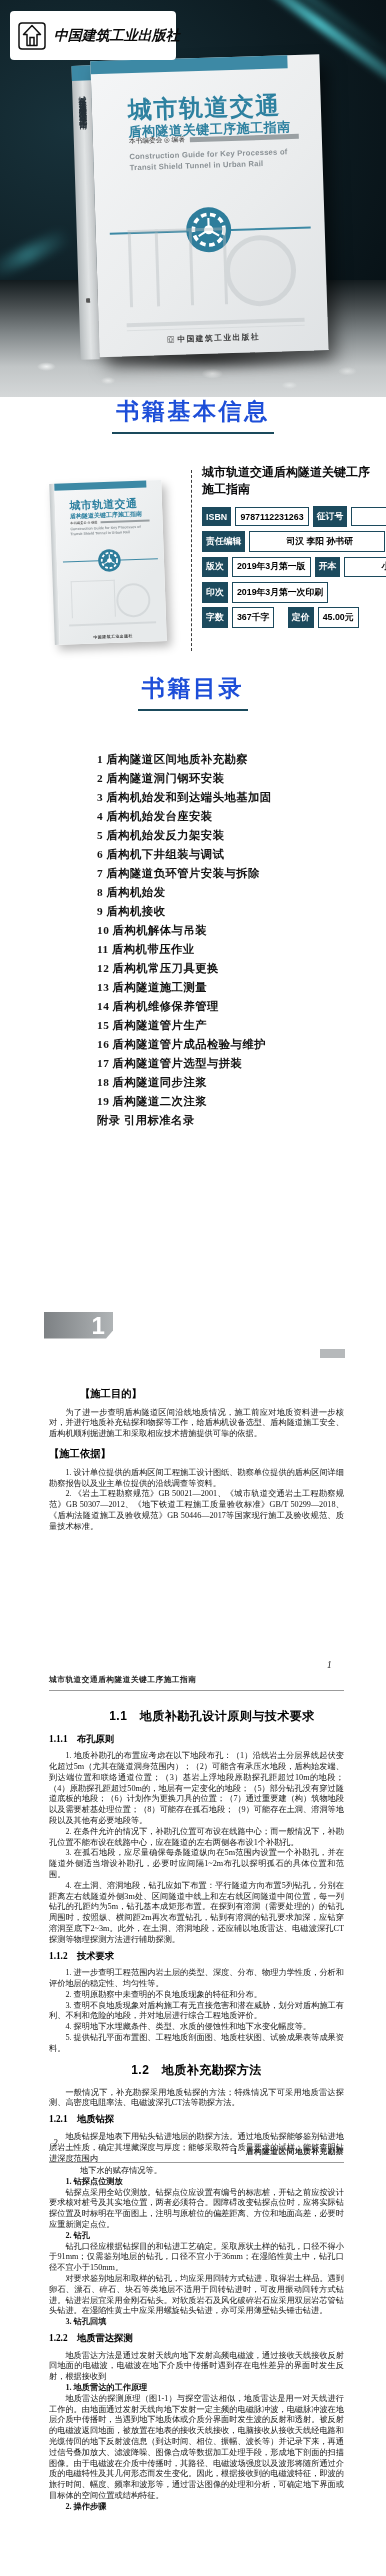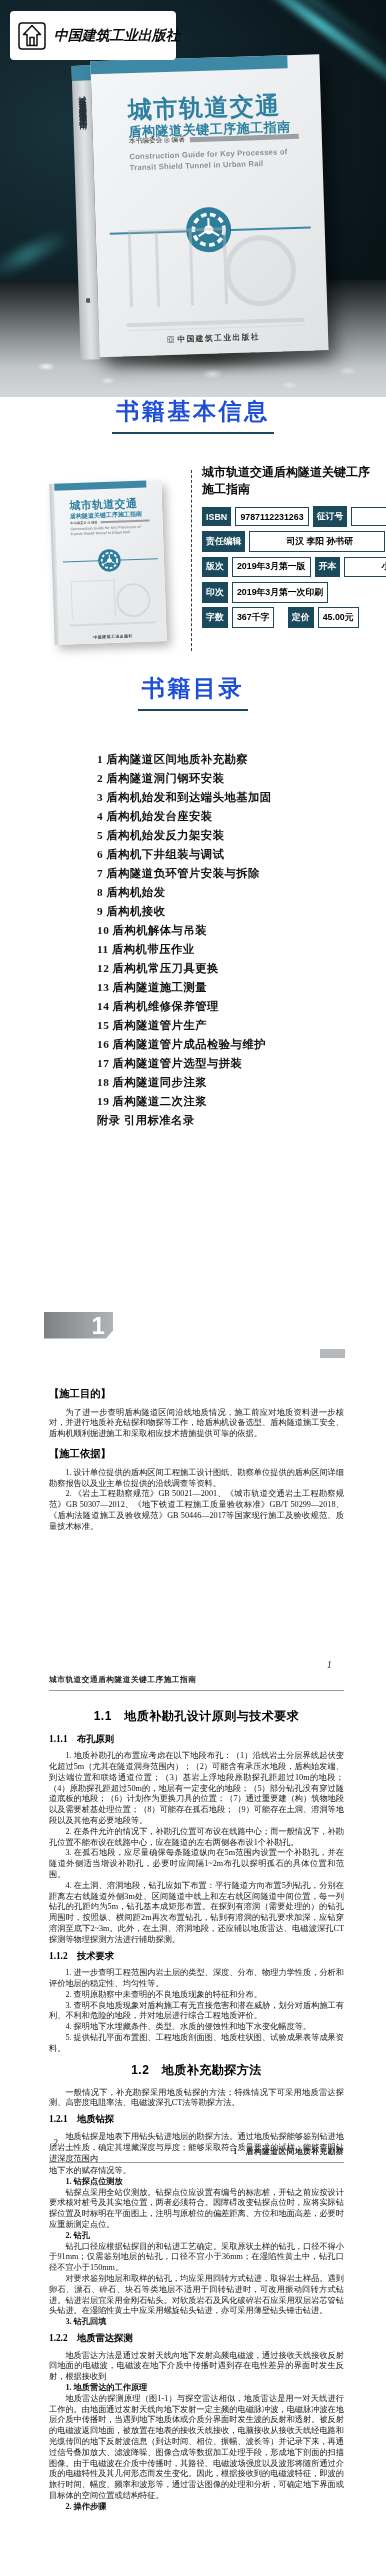--- a/index.html
+++ b/index.html
@@ -113,21 +113,21 @@
     font-size:24px; line-height:27px; color:#fff; }
   .cb-bar { position:absolute; left:112px; top:12.4px; width:208px; height:28px;
     background:linear-gradient(180deg,#f3f4f5 0%,#e8eaeb 45%,#dedfe1 100%); }
   .cb-title { position:absolute; left:18.5px; bottom:2.6px; font-family:"Liberation Sans",sans-serif; font-weight:bold;
     font-size:14px; color:#0f0f0f; letter-spacing:1px; }
   .cb-tab { position:absolute; left:320px; top:40px; width:25px; height:8.8px; background:#b6b9bb; }
 
   
   .flow { position:absolute; left:49px; width:295px; text-align:justify; color:#161616; }
   #f1 { top:1388px; } #f2 { top:1709px; } #f3 { top:2166px; }
-  .flow > div:first-child { margin-top:0 !important; }
+  .flow > div:first-child { margin-top:0 !important;margin-left:31px; }
   .blk-p, .blk-pc, .blk-sub, .blk-hi { font-size:8.2px; line-height:10.8px; }
   .blk-p, .blk-sub { text-indent:2em; }
   .blk-pc { text-indent:0; }
   .blk-hi { font-weight:bold; text-indent:2em; }
   .blk-bh { font-family:"Liberation Sans",sans-serif; font-weight:bold; font-size:10.3px; line-height:12.4px;
     margin:8.2px 0 7.2px; text-align:left; color:#000; }
   .blk-h2 { font-family:"Liberation Sans",sans-serif; font-weight:bold; font-size:12px; line-height:15.5px;
     margin:8.2px 0 9.3px; letter-spacing:0.5px; text-align:center; color:#000; }
   .blk-h3 { font-weight:bold; font-size:9.3px; line-height:11.3px; margin:5.2px 0 6.2px; text-align:left; color:#000; }
 

